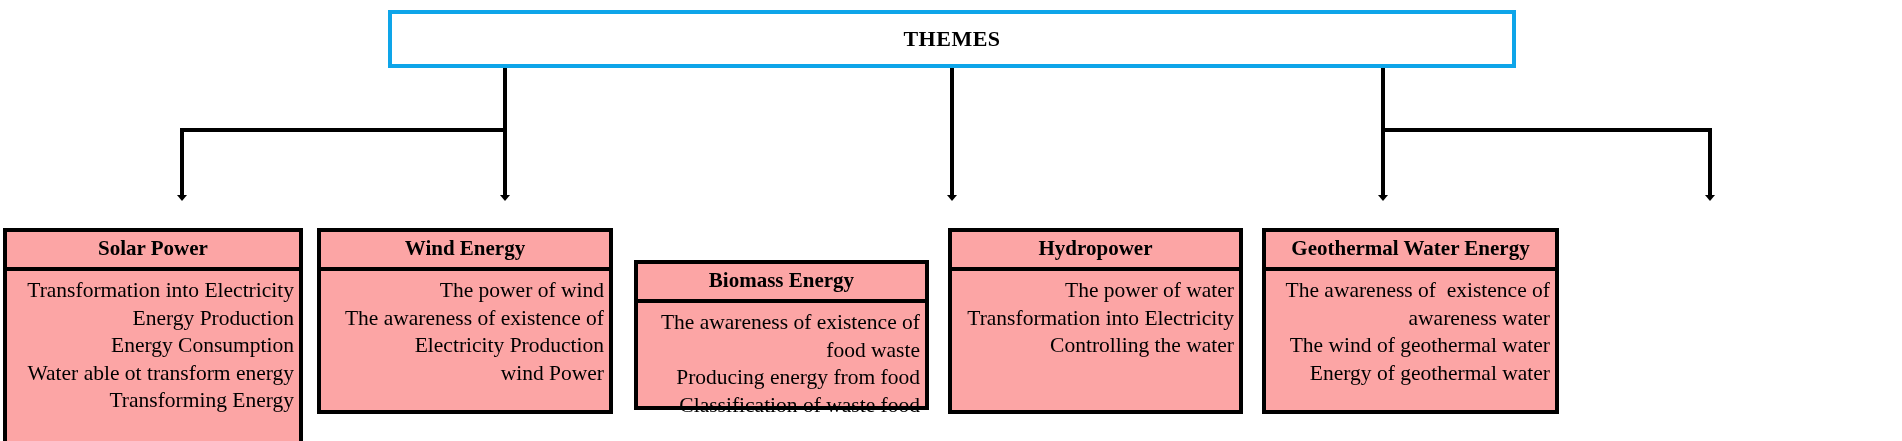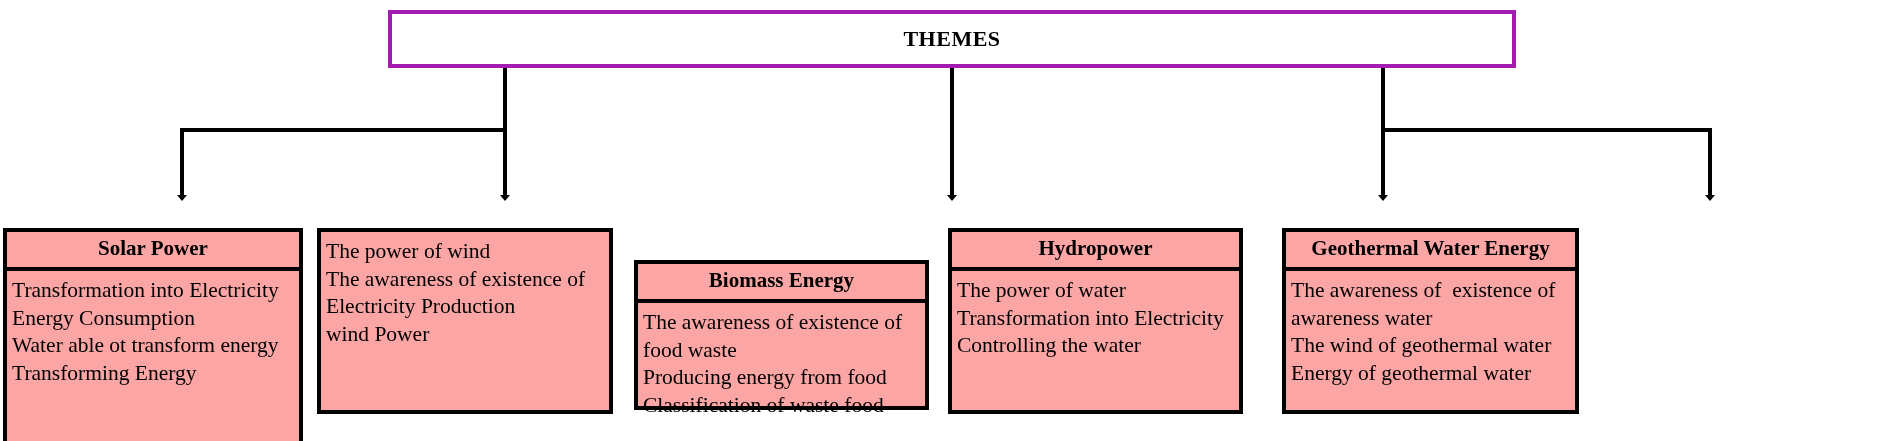--- a/index.html
+++ b/index.html
@@ -20,21 +20,21 @@
     height: 441px;
   }
 
   
   .root-box {
     position: absolute;
     left: 388px;
     top: 10px;
     width: 1128px;
     height: 58px;
-    border: 4px solid #a21caf;
+    border: 4px solid #0ea5e9;
     background: #fff;
     box-sizing: border-box;
     display: flex;
     align-items: center;
     justify-content: center;
   }
   .root-title {
     font-weight: bold;
     font-size: 22px;
     letter-spacing: 0.5px;
@@ -64,32 +64,32 @@
     font-weight: bold;
     font-size: 21px;
     line-height: 1.0;
     padding: 6px 4px 8px 4px;
     white-space: nowrap;
   }
   .leaf-body {
     padding: 6px 5px 7px 5px;
   }
   .leaf-line {
-    text-align: left;
+    text-align: right;
     font-size: 21.5px;
     line-height: 1.28;
     white-space: pre;
   }
 
   
   .leaf-0 { left: 3px;    width: 300px; height: 226px; }
   .leaf-1 { left: 317px;  width: 296px; height: 186px; }
   .leaf-2 { left: 634px;  width: 295px; height: 150px; margin-top: 32px; }
   .leaf-3 { left: 948px;  width: 295px; height: 186px; }
-  .leaf-4 { left: 1262px; width: 297px; height: 186px; margin-left: 20px; }
+  .leaf-4 { left: 1262px; width: 297px; height: 186px; }
 </style>
 </head>
 <body>
 
 <div id="canvas">
 
   <div class="root-box">
     <span class="root-title">THEMES</span>
   </div>
 
@@ -108,27 +108,29 @@
 
     <path d="M1383,68 L1383,198" stroke="#000" stroke-width="4" fill="none" marker-end="url(#arrow)"></path>
 
     <path d="M1383,68 L1383,130 L1710,130 L1710,198" stroke="#000" stroke-width="4" fill="none" marker-end="url(#arrow)"></path>
   </svg>
 
   <div class="leaf leaf-0">
     <div class="leaf-header">Solar Power</div>
     <div class="leaf-body">
       <div class="leaf-line">Transformation into Electricity</div>
+      <div class="leaf-line">Energy Production</div>
       <div class="leaf-line">Energy Consumption</div>
       <div class="leaf-line">Water able ot transform energy</div>
       <div class="leaf-line">Transforming Energy</div>
     </div>
   </div>
 
   <div class="leaf leaf-1">
+    <div class="leaf-header">Wind Energy</div>
     <div class="leaf-body">
       <div class="leaf-line">The power of wind</div>
       <div class="leaf-line">The awareness of existence of</div>
       <div class="leaf-line">Electricity Production</div>
       <div class="leaf-line">wind Power</div>
     </div>
   </div>
 
   <div class="leaf leaf-2">
     <div class="leaf-header">Biomass Energy</div>

